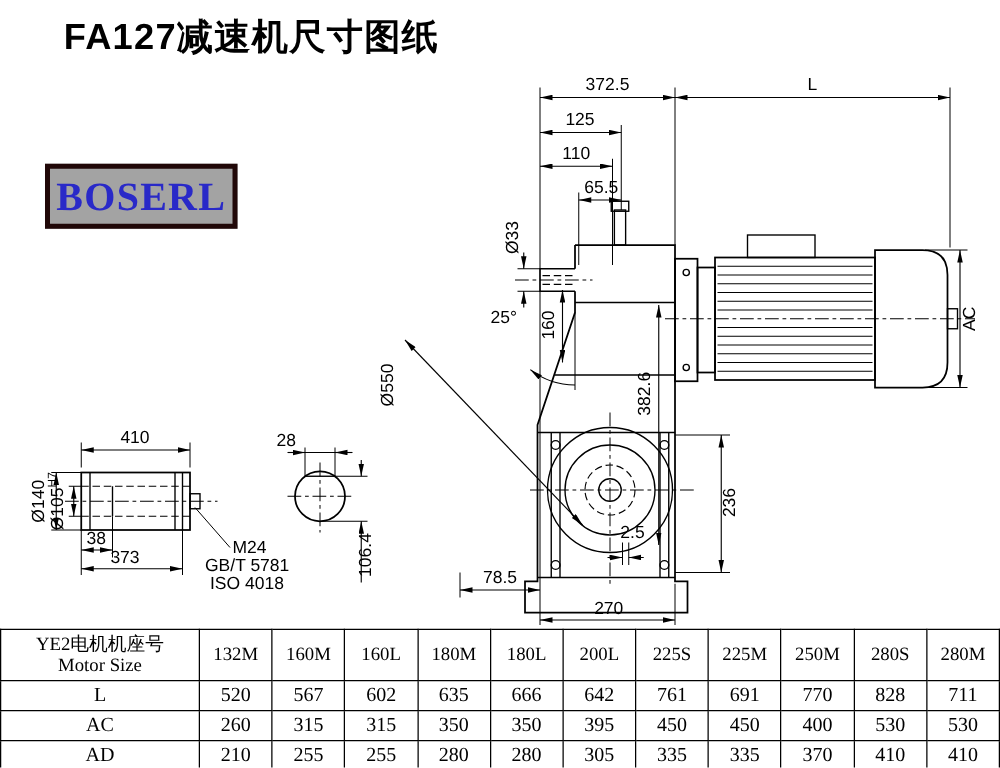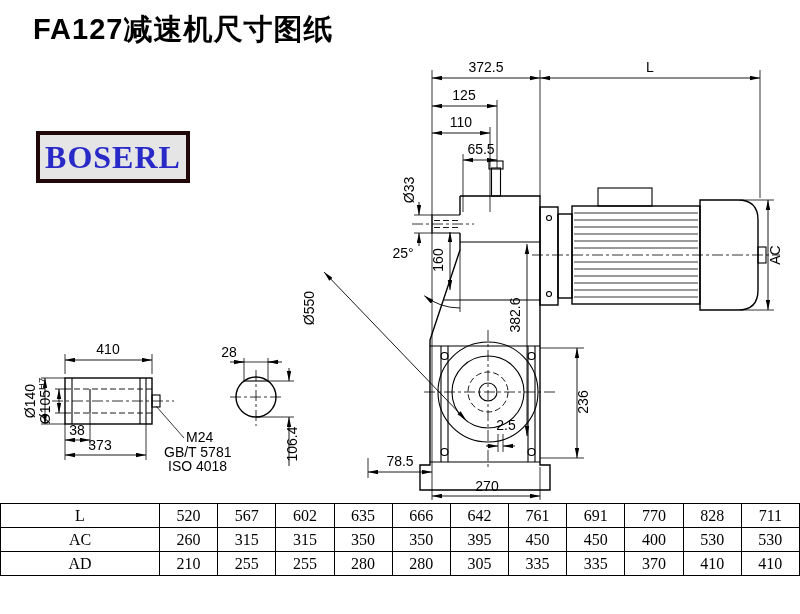--- a/index.html
+++ b/index.html
@@ -2,26 +2,26 @@
 <html><head>
 <meta charset="utf-8">
 <style>
   html,body{margin:0;padding:0}
   body{
     width:800px;height:614px;position:relative;overflow:hidden;
     background:#fff;color:#000;
     font-family:"Liberation Sans",sans-serif;
   }
   .title{
-    position:absolute;left:33px;top:10px;
+    position:absolute;left:51px;top:10px;
     font-size:29px;font-weight:bold;letter-spacing:1px;white-space:nowrap;
   }
   .logo{
     position:absolute;left:36px;top:131px;width:146px;height:44px;
-    border:4px solid #210808;background:#e5e5e5;
+    border:4px solid #210808;background:#a3a3a3;
     display:flex;align-items:center;justify-content:center;
     font-family:"Liberation Serif",serif;font-size:32px;font-weight:bold;
     letter-spacing:1px;
   }
   svg.drawing{position:absolute;left:0;top:0}
   svg .o   {stroke:#000;stroke-width:1.4;fill:none}
   svg .o2  {stroke:#000;stroke-width:1.1;fill:none}
   svg .thin{stroke:#000;stroke-width:.8;fill:none}
   svg .dim {stroke:#000;stroke-width:.9;fill:none}
   svg .cl  {stroke:#000;stroke-width:.8;fill:none;stroke-dasharray:11 3 3 3}
@@ -254,20 +254,37 @@
       <col>
       <col>
       <col>
       <col>
       <col>
       <col>
       <col>
       <col>
   </colgroup>
   <tbody>
+    <tr class="hdr">
+      <th>
+        <div>YE2电机机座号</div>
+        <div>Motor Size</div>
+      </th>
+      <th>132M</th>
+      <th>160M</th>
+      <th>160L</th>
+      <th>180M</th>
+      <th>180L</th>
+      <th>200L</th>
+      <th>225S</th>
+      <th>225M</th>
+      <th>250M</th>
+      <th>280S</th>
+      <th>280M</th>
+    </tr>
     <tr class="dat">
       <td>L</td>
       <td>520</td>
       <td>567</td>
       <td>602</td>
       <td>635</td>
       <td>666</td>
       <td>642</td>
       <td>761</td>
       <td>691</td>

